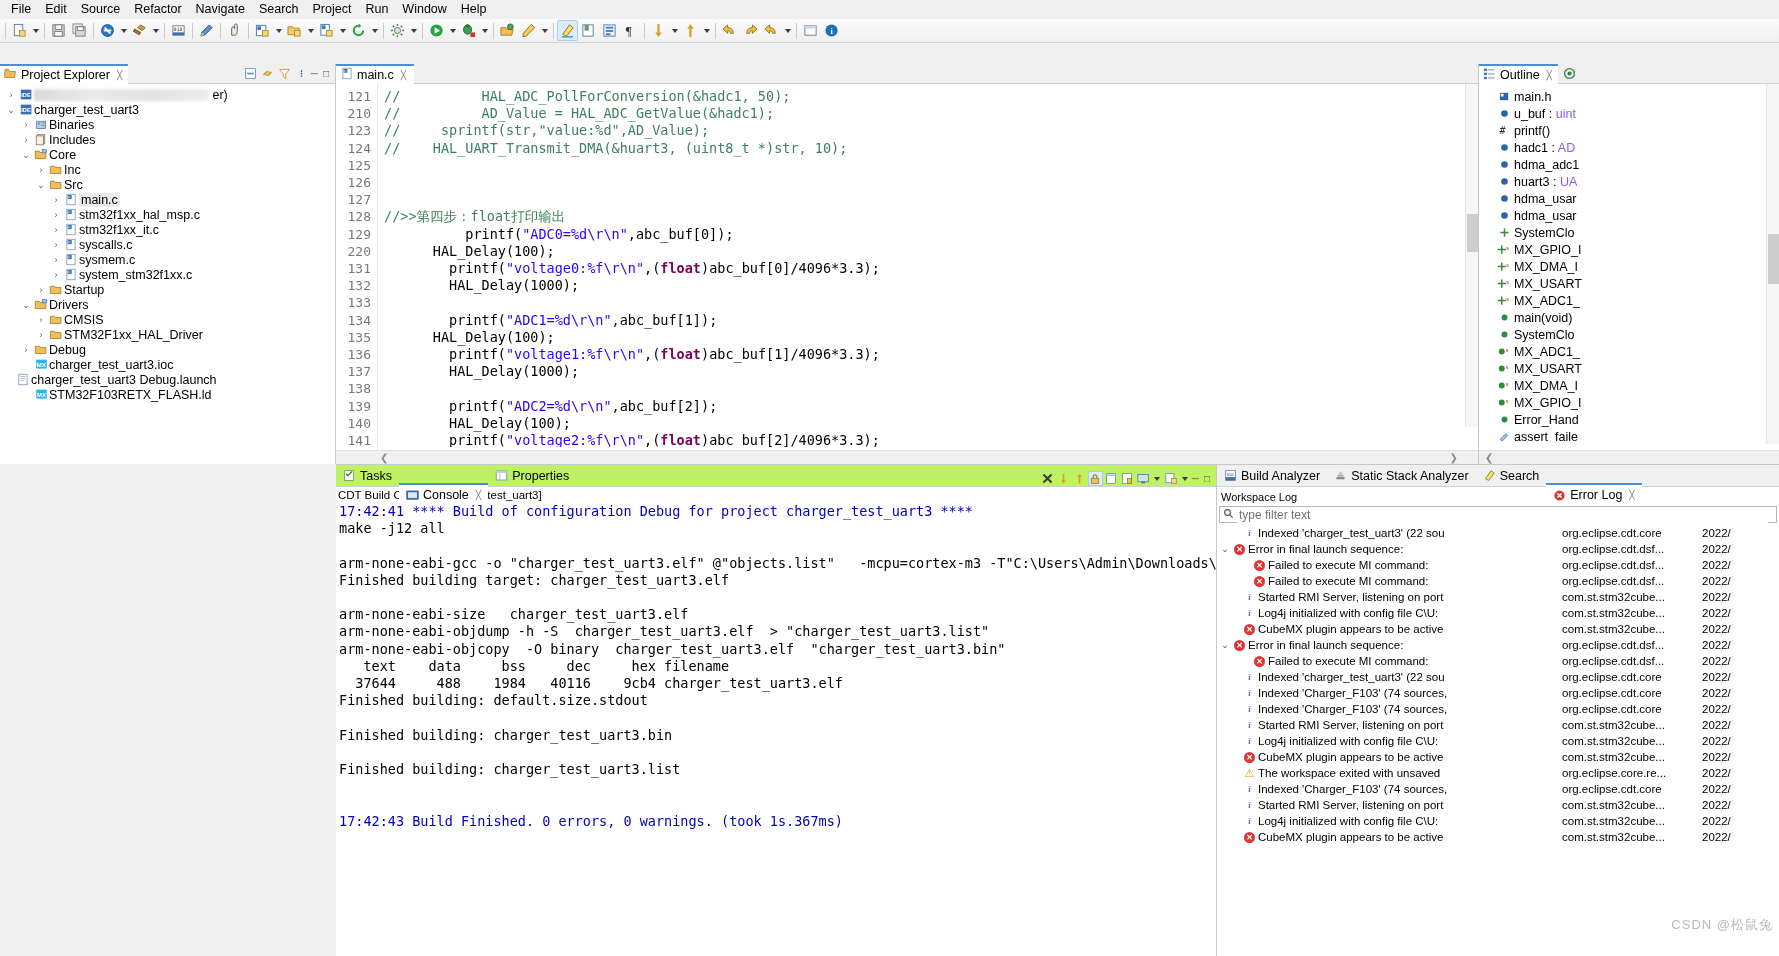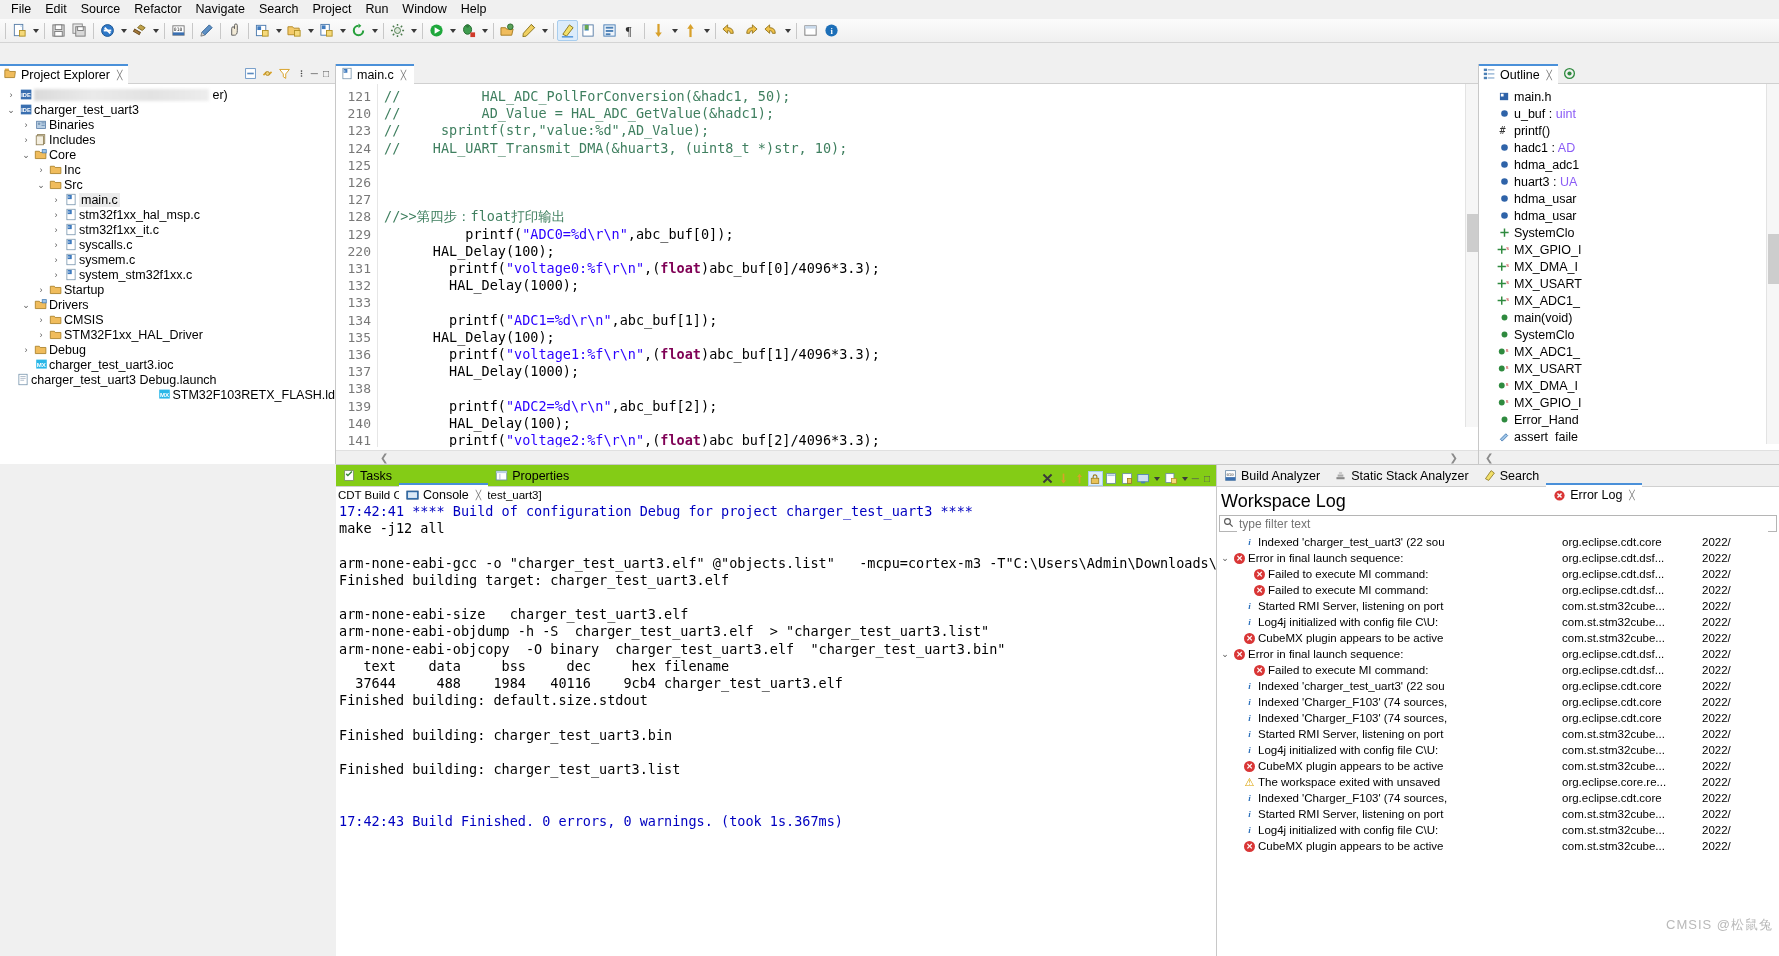--- a/index.html
+++ b/index.html
@@ -127,38 +127,38 @@
   .otype { color:#8b5cf6; }
   .out-scroll { position:absolute; right:0; top:20px; width:13px; height:360px; background:#f6f6f6; border-left:1px solid #e3e3e3;}
   .out-thumb { position:absolute; left:1px; top:150px; width:11px; height:50px; background:#cdcdcd;}
   .out-hscroll { position:absolute; left:0; bottom:0; height:14px; width:301px; background:#f0f0f0; border-top:1px solid #e0e0e0; display:flex; align-items:center;}
 
   
   .console-panel {
     position:absolute; left:336px; top:400px; width:880px; height:492px;
     background:#fff; border-top:1px solid #c8c8c8;
   }
-  .console-tabbar { height:22px; background:#84cc16; display:flex; align-items:center; border-bottom:1px solid #d0d0d0; position:relative;}
+  .console-tabbar { height:22px; background:#bef264; display:flex; align-items:center; border-bottom:1px solid #d0d0d0; position:relative;}
   .ctab { display:flex; align-items:center; gap:4px; padding:2px 7px; font-size:12.5px; height:22px;}
   .ctab.active { background:#fff; border-top:2px solid #4a90d9;margin-top:37px;}
   .console-subtitle { font-size:11.5px; padding:2px 0 2px 2px; background:#fff;}
   .console-body {
     font-family:"DejaVu Sans Mono", monospace; font-size:13.5px; line-height:17.2px;
     padding-left:3px; white-space:pre; overflow:hidden; height:430px; background:#fff;
   }
   .c-blue { color:#0000c0; }
   .con-toolbar { position:absolute; right:2px; top:3px; display:flex; gap:1px; align-items:center;}
 
   
   .errorlog-panel {
     position:absolute; left:1216px; top:400px; width:563px; height:492px;
     background:#fff; border-top:1px solid #c8c8c8; border-left:1px solid #c8c8c8;
   }
   .el-tabbar { height:22px; background:#f0f0f0; display:flex; align-items:center; border-bottom:1px solid #d0d0d0;}
-  .el-title { font-size:18px; padding:4px 0 3px 4px;}
+  .el-title { font-size:11px; padding:4px 0 3px 4px;}
   .el-filter {
     margin:0 2px 2px 2px; height:17px; border:1px solid #b5b5b5; background:#fff;
     display:flex; align-items:center; padding-left:3px; gap:3px; font-size:12px; color:#555;
   }
   .el-head { display:flex; border-bottom:1px solid #ddd; height:17px; align-items:center; background:#fff;}
   .el-head div { font-size:12px; padding-left:3px; border-right:1px solid #e0e0e0; height:17px; line-height:17px;}
   .el-row { display:flex; height:16px; align-items:center; font-size:11.5px; white-space:nowrap; overflow:hidden;}
   .el-c1 { width:345px; display:flex; align-items:center; gap:3px; overflow:hidden; padding-left:2px;}
   .el-c2 { width:140px; overflow:hidden; }
   .el-c3 { width:70px; overflow:hidden; }
@@ -682,21 +682,21 @@
             <span class="ico">
               <span style="display: inline-flex; align-items: center;">
                 <svg width="12" height="13" viewBox="0 0 16 16">
                   <rect x="2.5" y="1" width="11" height="14" fill="#fff" stroke="#6f8ea8"></rect>
                   <path d="M4.5 4 h7 M4.5 6.5 h7 M4.5 9 h5" stroke="#9ab"></path>
                 </svg>
               </span>
             </span>
             <span class="lbl">charger_test_uart3 Debug.launch</span>
           </div>
-          <div class="tnode" style="padding-left: 2px; justify-content: flex-end;">
+          <div class="tnode" style="padding-left: 19px;">
             <span class="exp"></span>
             <span class="ico">
               <span style="display: inline-flex; align-items: center;">
                 <svg width="13" height="13" viewBox="0 0 16 16">
                   <rect x="1.5" y="2" width="13" height="11" fill="#2ab7e8"></rect>
                   <text x="2.5" y="11" font-size="7.5" fill="#fff" font-family="sans-serif" font-weight="bold">MX</text>
                 </svg>
               </span>
             </span>
             <span class="lbl">STM32F103RETX_FLASH.ld</span>
@@ -1323,15 +1323,15 @@
               <span class="twisty"></span>
               <span class="sev sev-e">✕</span>
               <span>CubeMX plugin appears to be active</span>
             </div>
             <div class="el-c2">com.st.stm32cube...</div>
             <div class="el-c3">2022/</div>
           </div>
         </div>
     </div>
 
-    <div class="watermark">CMSIS @松鼠兔</div>
+    <div class="watermark">CSDN @松鼠兔</div>
   </div>
 </div>
 
 </body></html>

